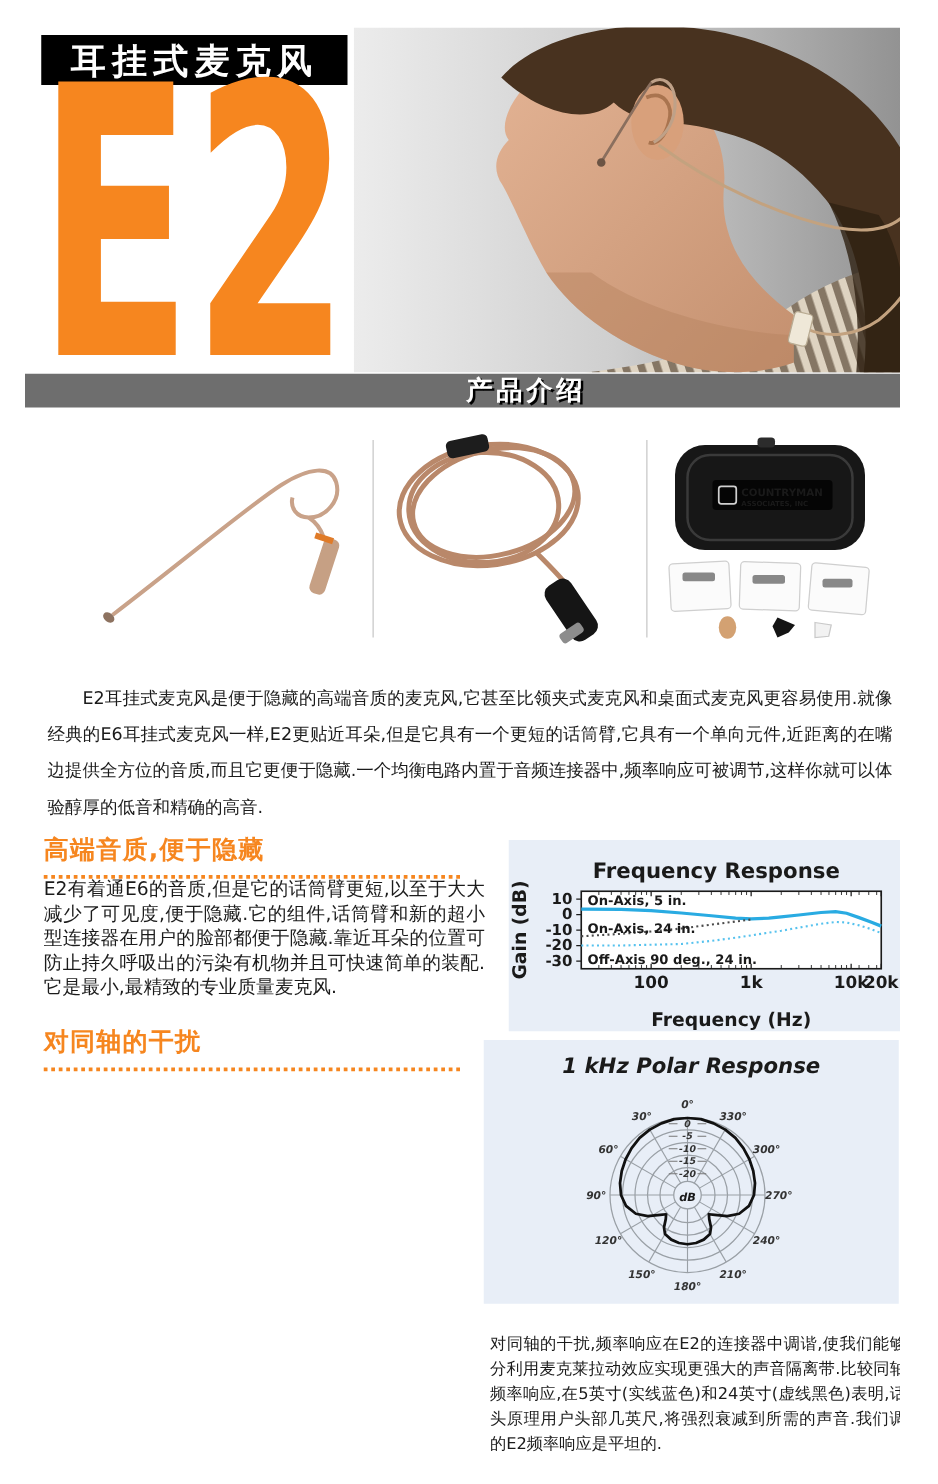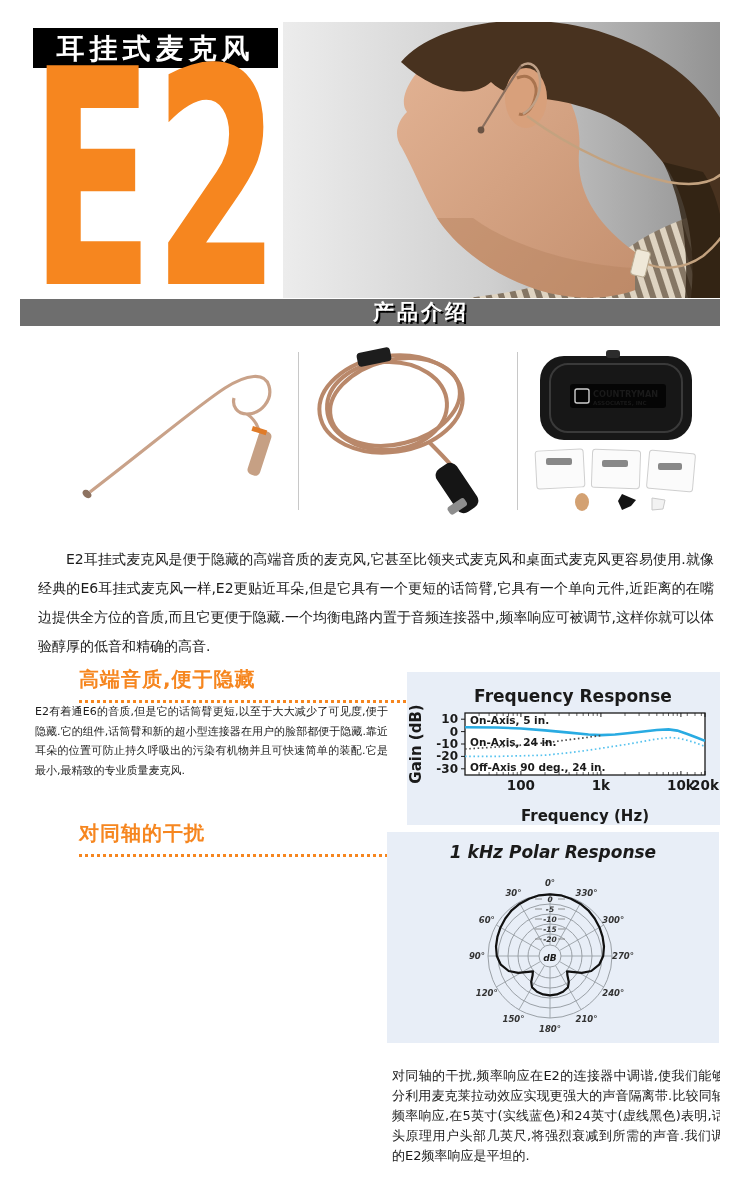--- a/index.html
+++ b/index.html
@@ -16,26 +16,26 @@
   .bar{left:20px;width:710px;height:27px;background:#6E6E6E;text-align:center;padding-left:46px;}
   .bar span{color:#fff;font-size:21px;font-weight:bold;letter-spacing:3px;line-height:27px;
             text-shadow:2px 2px 0 #000;}
   #bar1{top:299px;} #bar2{top:627px;}
   
   #products{left:35px;top:342px;width:680px;height:176px;background:#fff;}
   .vline{position:absolute;top:10px;height:158px;width:1px;background:#c8c8c8;}
   
   .para{font-size:14px;line-height:29px;text-align:justify;}
   #intro{left:38px;top:545px;width:676px;text-indent:2em;}
-  .col-para{font-size:11px;line-height:19.5px;text-align:justify;white-space:pre-line;}
+  .col-para{font-size:15px;line-height:19.5px;text-align:justify;white-space:pre-line;}
   #adv1-body{left:35px;top:702px;width:353px;}
   #adv2-body{left:35px;top:858px;width:353px;}
   #closing{left:392px;top:1066px;width:346px;font-size:13px;line-height:20px;text-align:justify;}
   .orange-h{left:35px;width:333px;color:#F6861F;font-size:20px;font-weight:bold;
-            padding-bottom:7px;border-bottom:3px dotted #F6861F;letter-spacing:1px;margin-left:44px;}
+            padding-bottom:7px;border-bottom:3px dotted #F6861F;letter-spacing:1px;}
   #adv1-h{top:666px;} #adv2-h{top:820px;}
   
   .panel{background:#E8EEF7;}
   #panel1{left:393px;top:672px;width:332px;height:153px;margin-left:14px;}
   #panel2{left:387px;top:832px;width:332px;height:211px;font-style:italic;}
   svg text{font-family:"DejaVu Sans","Liberation Sans",sans-serif;fill:#1a1a1a;}
   .ct{font-size:17px;font-weight:bold;}
   .ytick{font-size:12px;font-weight:bold;}
   .xtick{font-size:13.5px;font-weight:bold;}
   .axlabel{font-size:15px;font-weight:bold;}

